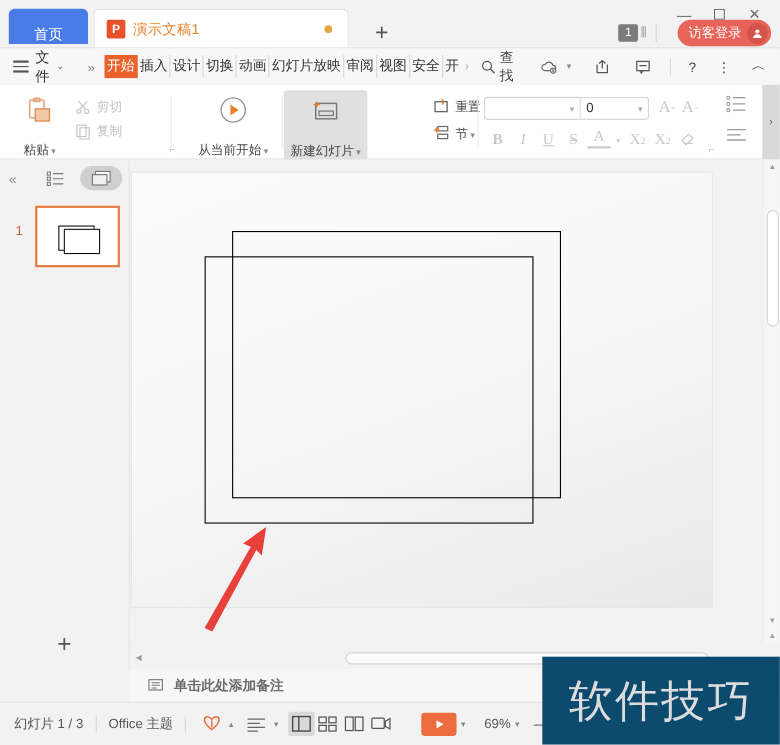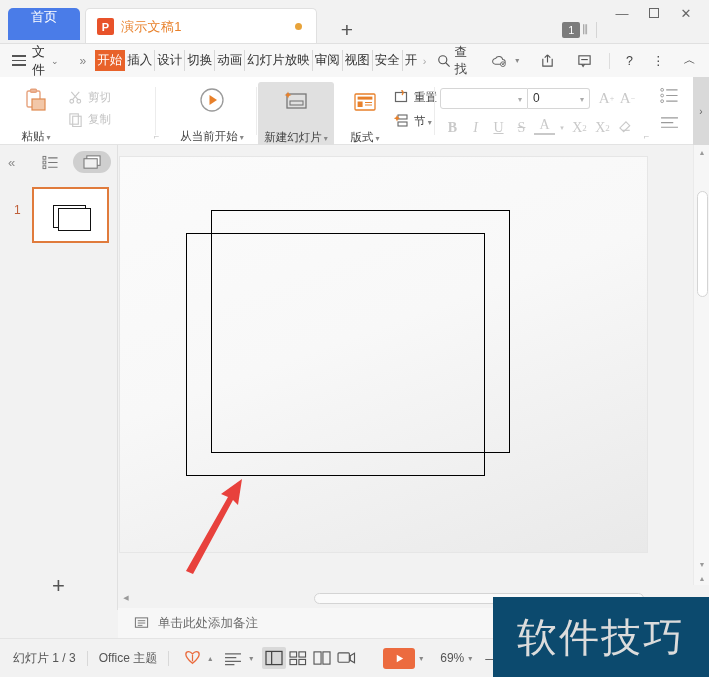--- a/index.html
+++ b/index.html
@@ -13,21 +13,21 @@
   body { position: relative; }
 
   
   .titlebar {
     position:absolute; left:0; top:0; width:709px; height:44px;
     background:#f2f2f2;
   }
   .tab-home {
     position:absolute; left:8px; top:8px; width:72px; height:32px;
     background:#4a7ce8; border-radius:5px 5px 0 0;
-    color:#fff; font-size:13px; display:flex; align-items:flex-start; justify-content:center;
+    color:#fff; font-size:13px; display:flex; align-items:flex-end; justify-content:center;
     cursor:pointer;
   }
   .tab-doc {
     position:absolute; left:85px; top:8px; width:232px; height:36px;
     background:#fff; border-radius:5px 5px 0 0;
     border:1px solid #e0e0e0; border-bottom:none;
     display:flex; align-items:center; cursor:pointer;
   }
   .tab-doc .pico {
     width:17px; height:17px; background:#e8522a; border-radius:2px;
@@ -235,21 +235,21 @@
     background:#fafafa; border:1px solid #d4d4d4; border-radius:6px; cursor:pointer;
   }
 
   
   .notesbar {
     position:absolute; left:118px; top:608px; width:591px; height:30px;
     background:#f7f7f7; display:flex; align-items:center;
   }
   .notes-ic { margin-left:15px; width:16px; height:16px;
     display:flex; align-items:center; justify-content:center; }
-  .notes-txt { margin-left:9px; font-size:12.5px; color:#6b6b6b; }
+  .notes-txt { margin-left:9px; font-size:12.5px; color:#6b6b6b;font-weight:bold; }
 
   
   .statusbar {
     position:absolute; left:0; bottom:0; width:709px; height:39px;
     background:#f2f2f2; border-top:1px solid #e4e4e4;
     display:flex; align-items:center;
   }
   .sb-txt { font-size:12px; color:#555; }
   .sb-sep { width:1px; height:15px; background:#d8d8d8; margin:0 11px; }
   .sb-ic { width:24px; height:22px; display:flex; align-items:center; justify-content:center;
@@ -284,20 +284,29 @@
 
   <div class="tab-add">+</div>
   <div class="tabs-underline"></div>
 
   <div class="counter-box">
     <span class="counter-num">1</span>
     <span class="counter-bars">⦀</span>
   </div>
   <div class="vsep-tb"></div>
 
+  <div class="guest-btn">
+    <span>访客登录</span>
+    <span class="ava">
+      <svg width="11" height="11" viewBox="0 0 16 16">
+          <circle cx="8" cy="5.3" r="2.8" fill="#fff"></circle>
+          <path d="M2.4 14c0-3.1 2.5-5 5.6-5s5.6 1.9 5.6 5z" fill="#fff"></path>
+        </svg>
+    </span>
+  </div>
 
   <div class="win-btns">
     <div class="win-btn">—</div>
     <div class="win-btn">
       <svg width="10" height="10" viewBox="0 0 10 10">
           <rect x="0.5" y="0.5" width="9" height="9" fill="none" stroke="#666"></rect>
         </svg>
     </div>
     <div class="win-btn">✕</div>
   </div>
@@ -428,31 +437,20 @@
   <div class="rgroup" style="left:258px;width:175px;">
     <div class="big-btn" style="position:absolute;left:0px;top:5px;width:76px;background:#e0e0e0;border-radius:3px;padding:3px 0;">
       <span class="bi">
         <svg width="30" height="26" viewBox="0 0 30 26">
             <rect x="6" y="5" width="19" height="14" fill="none" stroke="#777" stroke-width="1.3"></rect>
             <rect x="9" y="12" width="13" height="4" fill="none" stroke="#777" stroke-width="1.1"></rect>
             <path d="M7 2.5l1 2.5 2.5 1-2.5 1-1 2.5-1-2.5-2.5-1 2.5-1z" fill="#e8802a"></path>
           </svg>
       </span>
       <span class="bl"><span>新建幻灯片</span><span style="font-size:8px;color:#888;">&nbsp;▾</span></span>
-    </div>
-    <div class="big-btn" style="position:absolute;left:84px;top:8px;width:46px;">
-      <span class="bi">
-        <svg width="26" height="24" viewBox="0 0 26 24">
-            <rect x="3" y="3" width="20" height="16" rx="1" fill="none" stroke="#e8802a" stroke-width="1.3"></rect>
-            <rect x="5.6" y="5.6" width="14.8" height="3" fill="#e8802a"></rect>
-            <rect x="5.6" y="10.5" width="5" height="5.5" fill="#e8802a"></rect>
-            <path d="M13 11.5h7M13 14h7" stroke="#e8802a" stroke-width="1.2"></path>
-          </svg>
-      </span>
-      <span class="bl"><span>版式</span><span style="font-size:8px;color:#888;">&nbsp;▾</span></span>
     </div>
     <div class="sm-btn" style="position:absolute;left:134px;top:9px;">
       <span class="mb-icon">
         <svg width="16" height="16" viewBox="0 0 16 16">
             <rect x="2.5" y="3.5" width="11" height="9" fill="none" stroke="#666" stroke-width="1.2"></rect>
             <path d="M9 1.5a3.2 3.2 0 0 1 0 4.5" fill="none" stroke="#e8802a" stroke-width="1.2"></path>
             <path d="M8.2 1l1.3.6-1 1.1z" fill="#e8802a"></path>
           </svg>
       </span>
       <span class="sl">重置</span>

